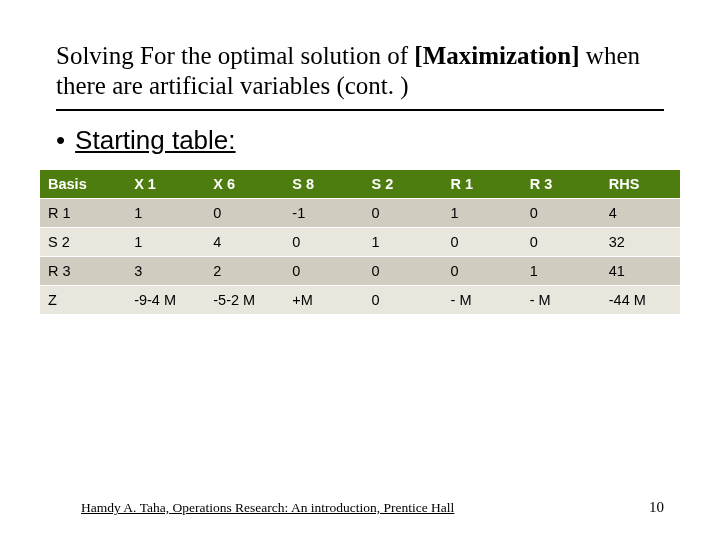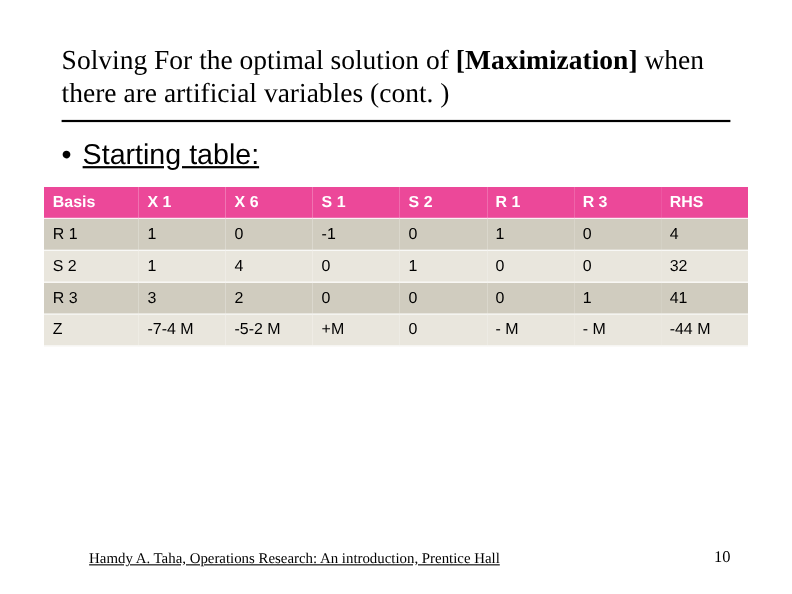--- a/index.html
+++ b/index.html
@@ -8,21 +8,21 @@
   .title-block { padding: 41px 56px 2px 56px; }
   .title { font-size: 25px; line-height: 1.2; font-weight: 400; font-family: "Times New Roman", Times, serif; color: #000; }
   .title .bold-part { font-weight: 700; }
   .title-underline { margin: 6px 56px 0 56px; height: 2px; background: #000; }
   .bullet-line { padding: 14px 56px 8px 56px; font-size: 26px; font-family: Arial, Helvetica, sans-serif; }
   .bullet-line .bullet { display: inline-block; margin-right: 10px; }
   .bullet-line .bt { text-decoration: underline; }
   .tablewrap { padding: 6px 40px 0 40px; }
   table { width: 640px; border-collapse: collapse; table-layout: fixed; font-family: "Segoe UI", Arial, sans-serif; font-size: 14.5px; }
   th, td { text-align: left; padding: 6px 8px; border-bottom: 1px solid #fff; }
-  thead th { background: #ec4899; color: #fff; font-weight: 700; }
+  thead th { background: #4d7c0f; color: #fff; font-weight: 700; }
   tbody tr { background: #d0ccbf; }
   tbody tr:nth-child(even) { background: #e9e6dd; }
   tbody td { color: #000; }
   col.c0 { width: 86px; }
   col.cx { width: 79px; }
   .footer { position: absolute; left: 56px; bottom: 24px; right: 56px; display: flex; justify-content: space-between; align-items: flex-end; font-family: "Times New Roman", Times, serif; }
   .footer .ref { font-size: 13.5px; text-decoration: underline; color: #000; margin-left: 25px; }
   .footer .pg { font-size: 15px; color: #000; }
 </style>
 </head>
@@ -50,21 +50,21 @@
           <col class="cx">
           <col class="cx">
           <col class="cx">
           <col class="cx">
     </colgroup>
     <thead>
       <tr>
         <th>Basis</th>
         <th>X 1</th>
         <th>X 6</th>
-        <th>S 1</th>
+        <th>S 8</th>
         <th>S 2</th>
         <th>R 1</th>
         <th>R 3</th>
         <th>RHS</th>
       </tr>
     </thead>
     <tbody>
       <tr>
         <td>R 1</td>
         <td>1</td>
@@ -90,21 +90,21 @@
         <td>3</td>
         <td>2</td>
         <td>0</td>
         <td>0</td>
         <td>0</td>
         <td>1</td>
         <td>41</td>
       </tr>
       <tr>
         <td>Z</td>
-        <td>-7-4 M</td>
+        <td>-9-4 M</td>
         <td>-5-2 M</td>
         <td>+M</td>
         <td>0</td>
         <td>- M</td>
         <td>- M</td>
         <td>-44 M</td>
       </tr>
     </tbody>
   </table>
 </div>

